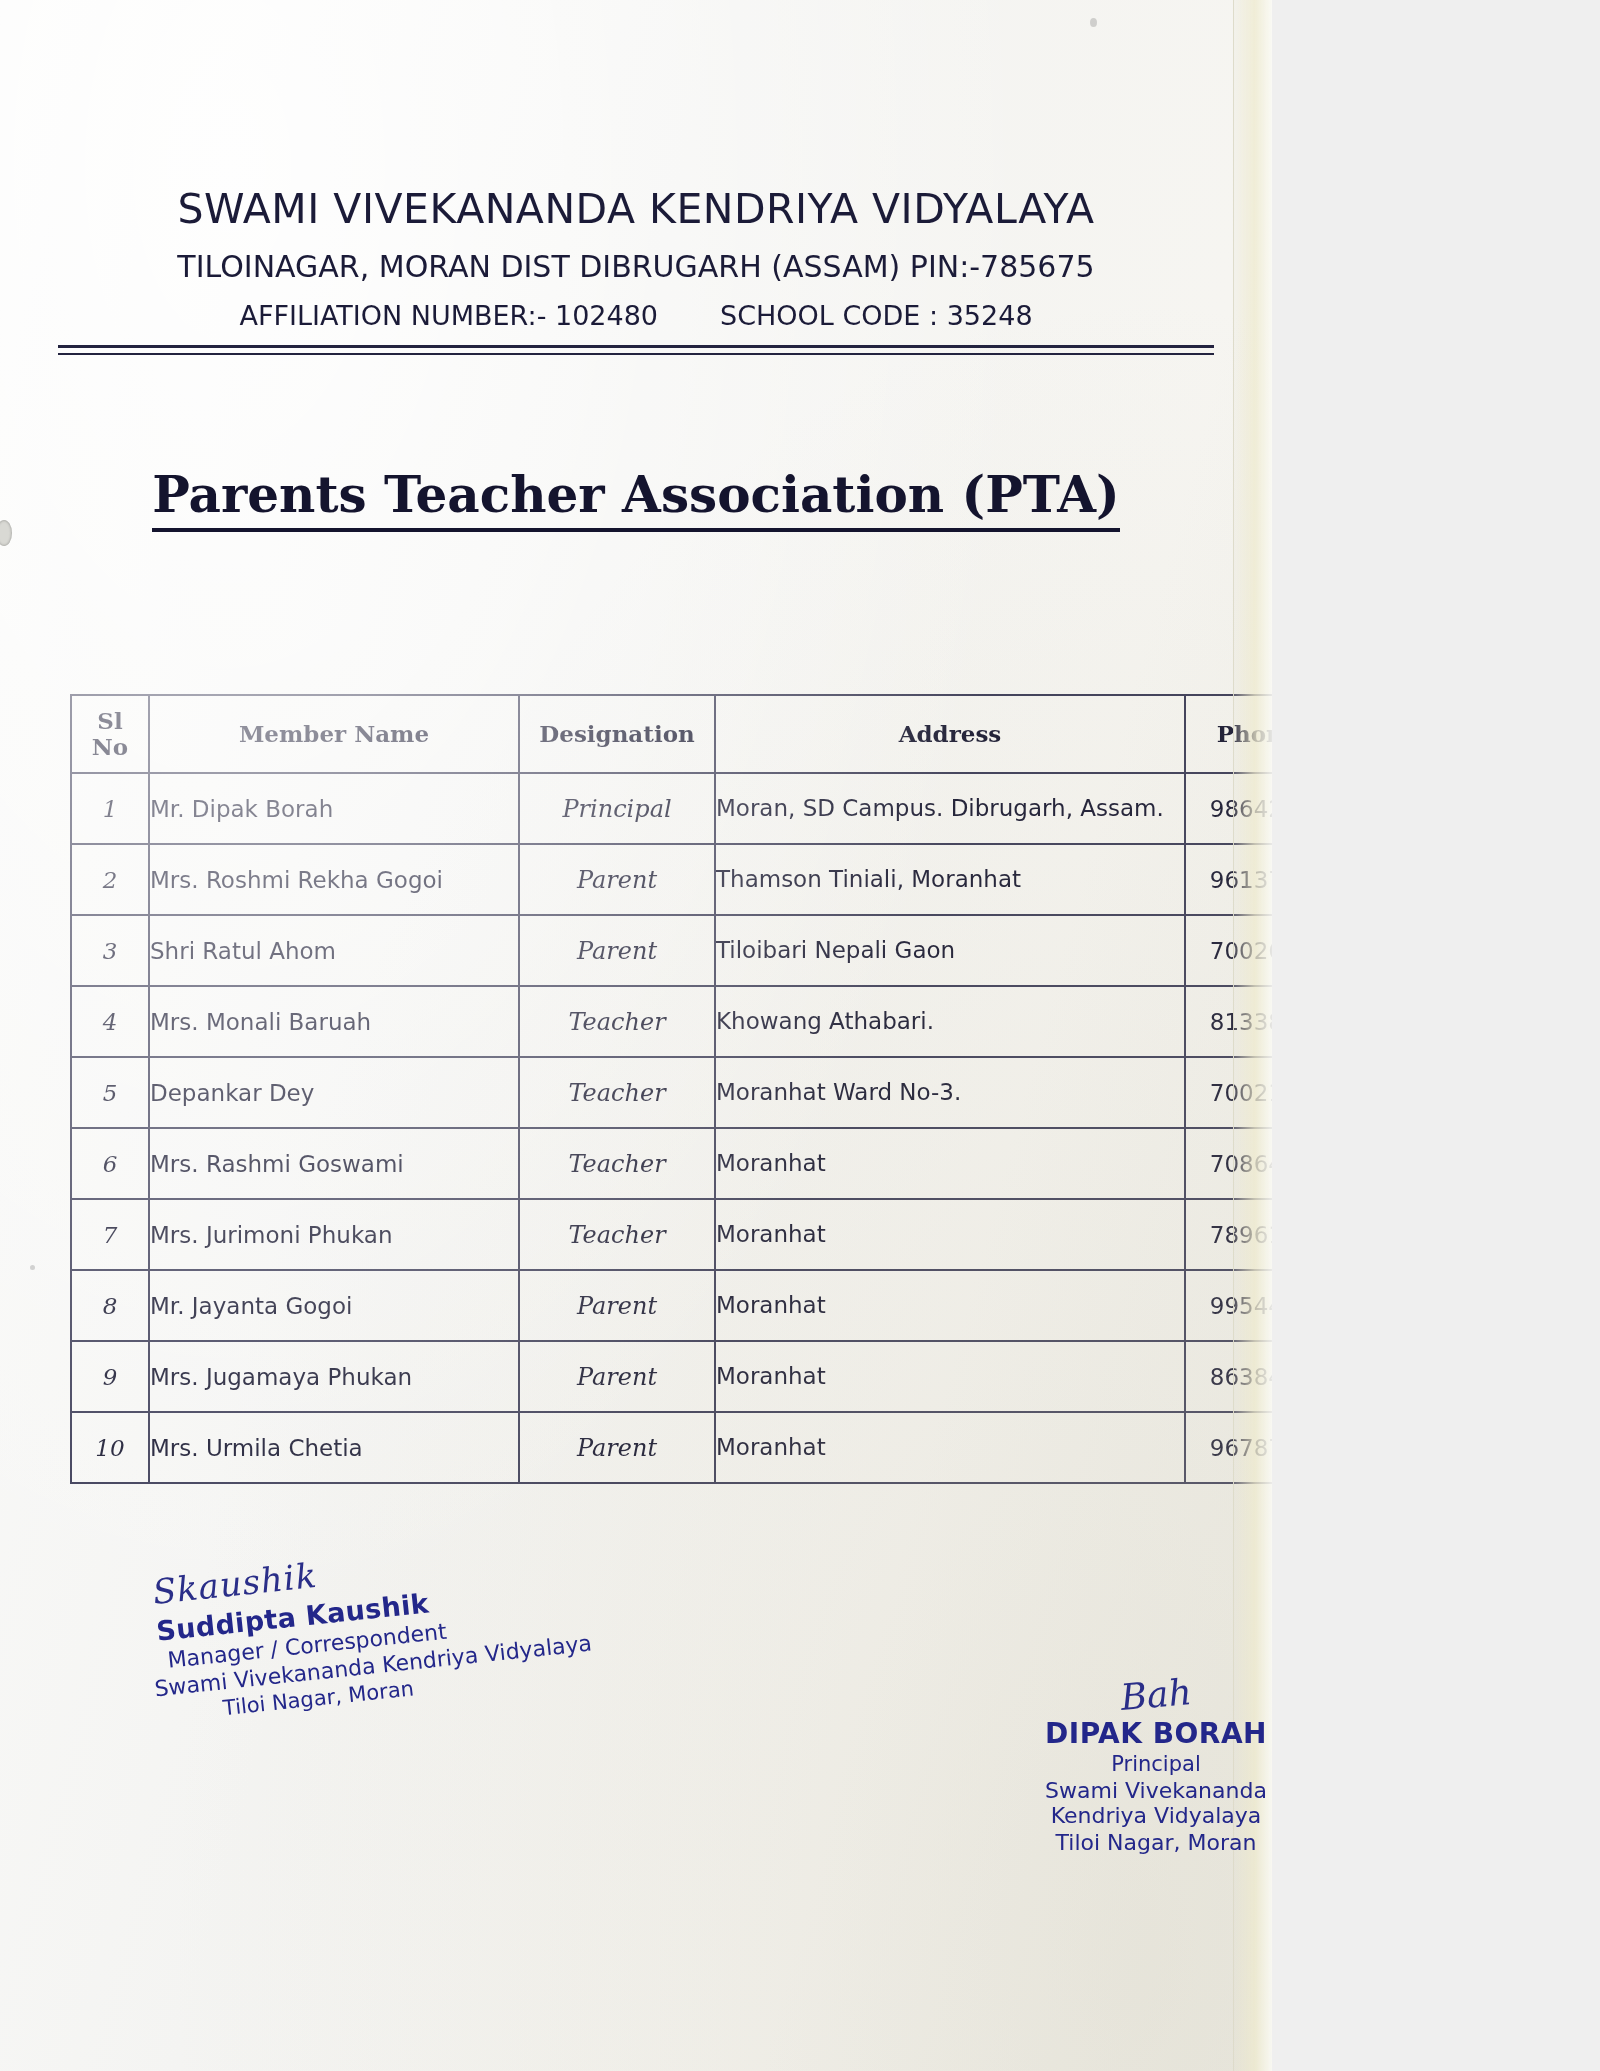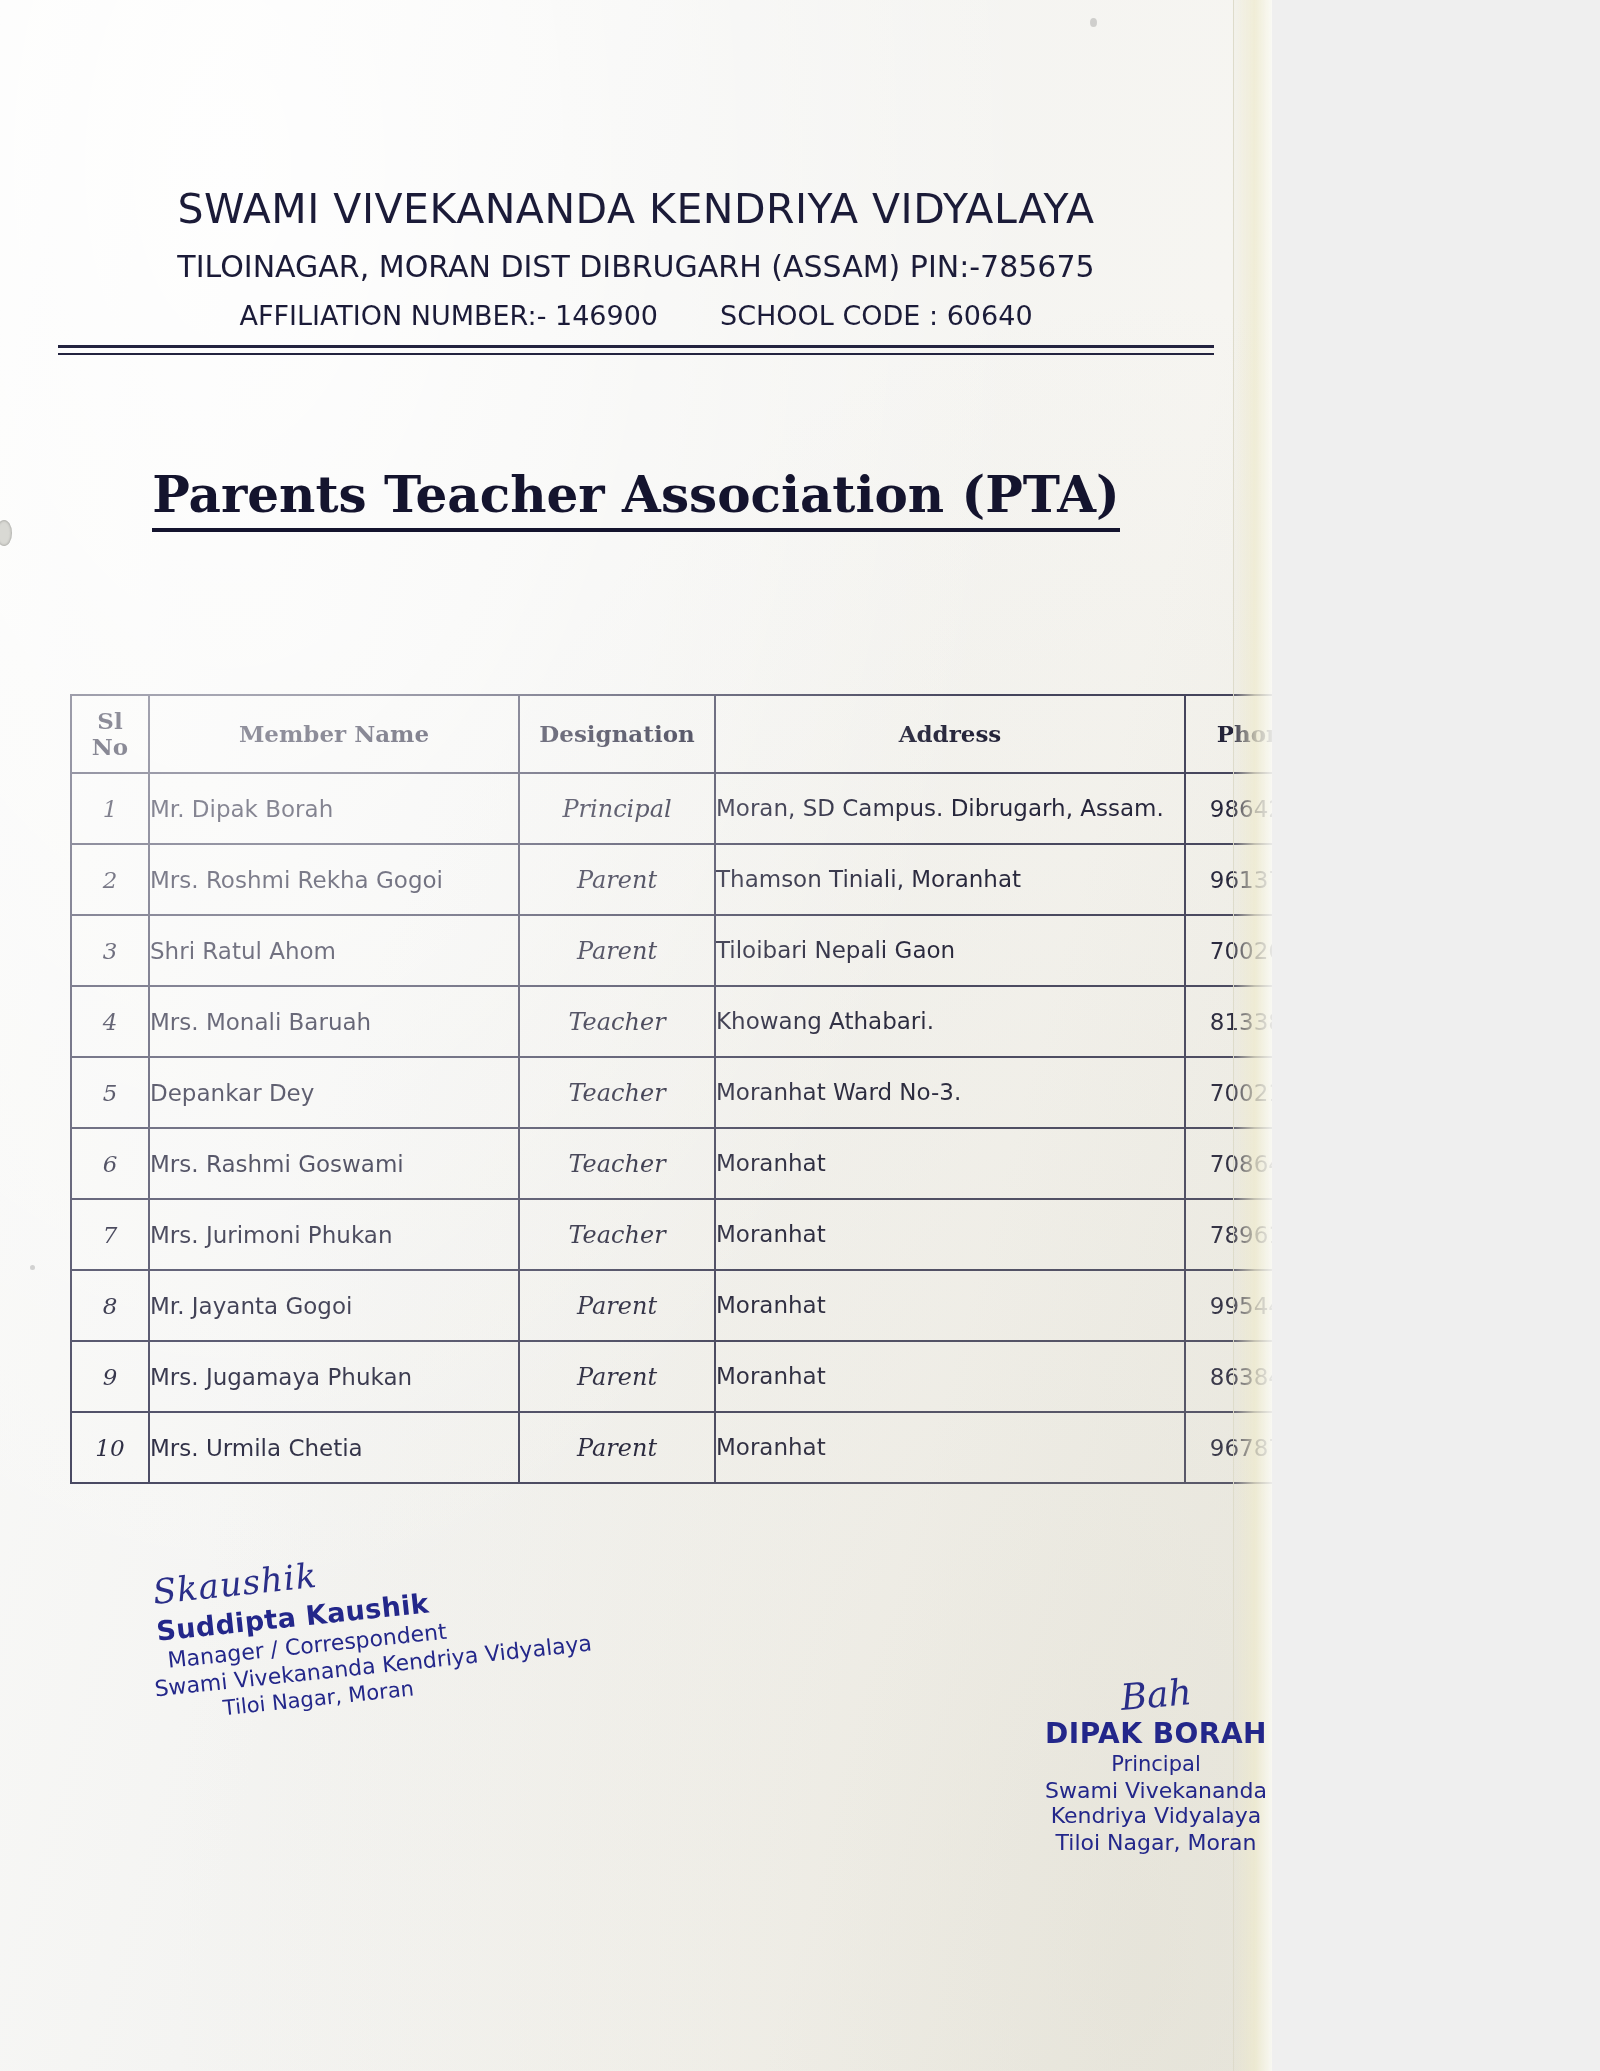--- a/index.html
+++ b/index.html
@@ -306,21 +306,21 @@
   <div class="edge-speck" style="left:30px; top:1265px; width:5px; height:5px;"></div>
   <div class="edge-speck" style="left:1540px; top:1345px; width:6px; height:6px;"></div>
   <div class="punch-hole"></div>
 
   <div class="content">
 
     <div class="letterhead">
       <div class="school-name">SWAMI VIVEKANANDA KENDRIYA VIDYALAYA</div>
       <div class="school-address">TILOINAGAR, MORAN DIST DIBRUGARH (ASSAM) PIN:-785675</div>
       <div class="aff-row">
-        <span>AFFILIATION NUMBER:- 146900</span><span class="gap"></span><span>SCHOOL CODE : 60640</span>
+        <span>AFFILIATION NUMBER:- 102480</span><span class="gap"></span><span>SCHOOL CODE : 35248</span>
       </div>
       <div class="rule-wrap">
         <div class="rule1"></div>
         <div class="rule2"></div>
       </div>
     </div>
 
     <div class="doc-title">
       <span>Parents Teacher Association (PTA)</span>
     </div>

